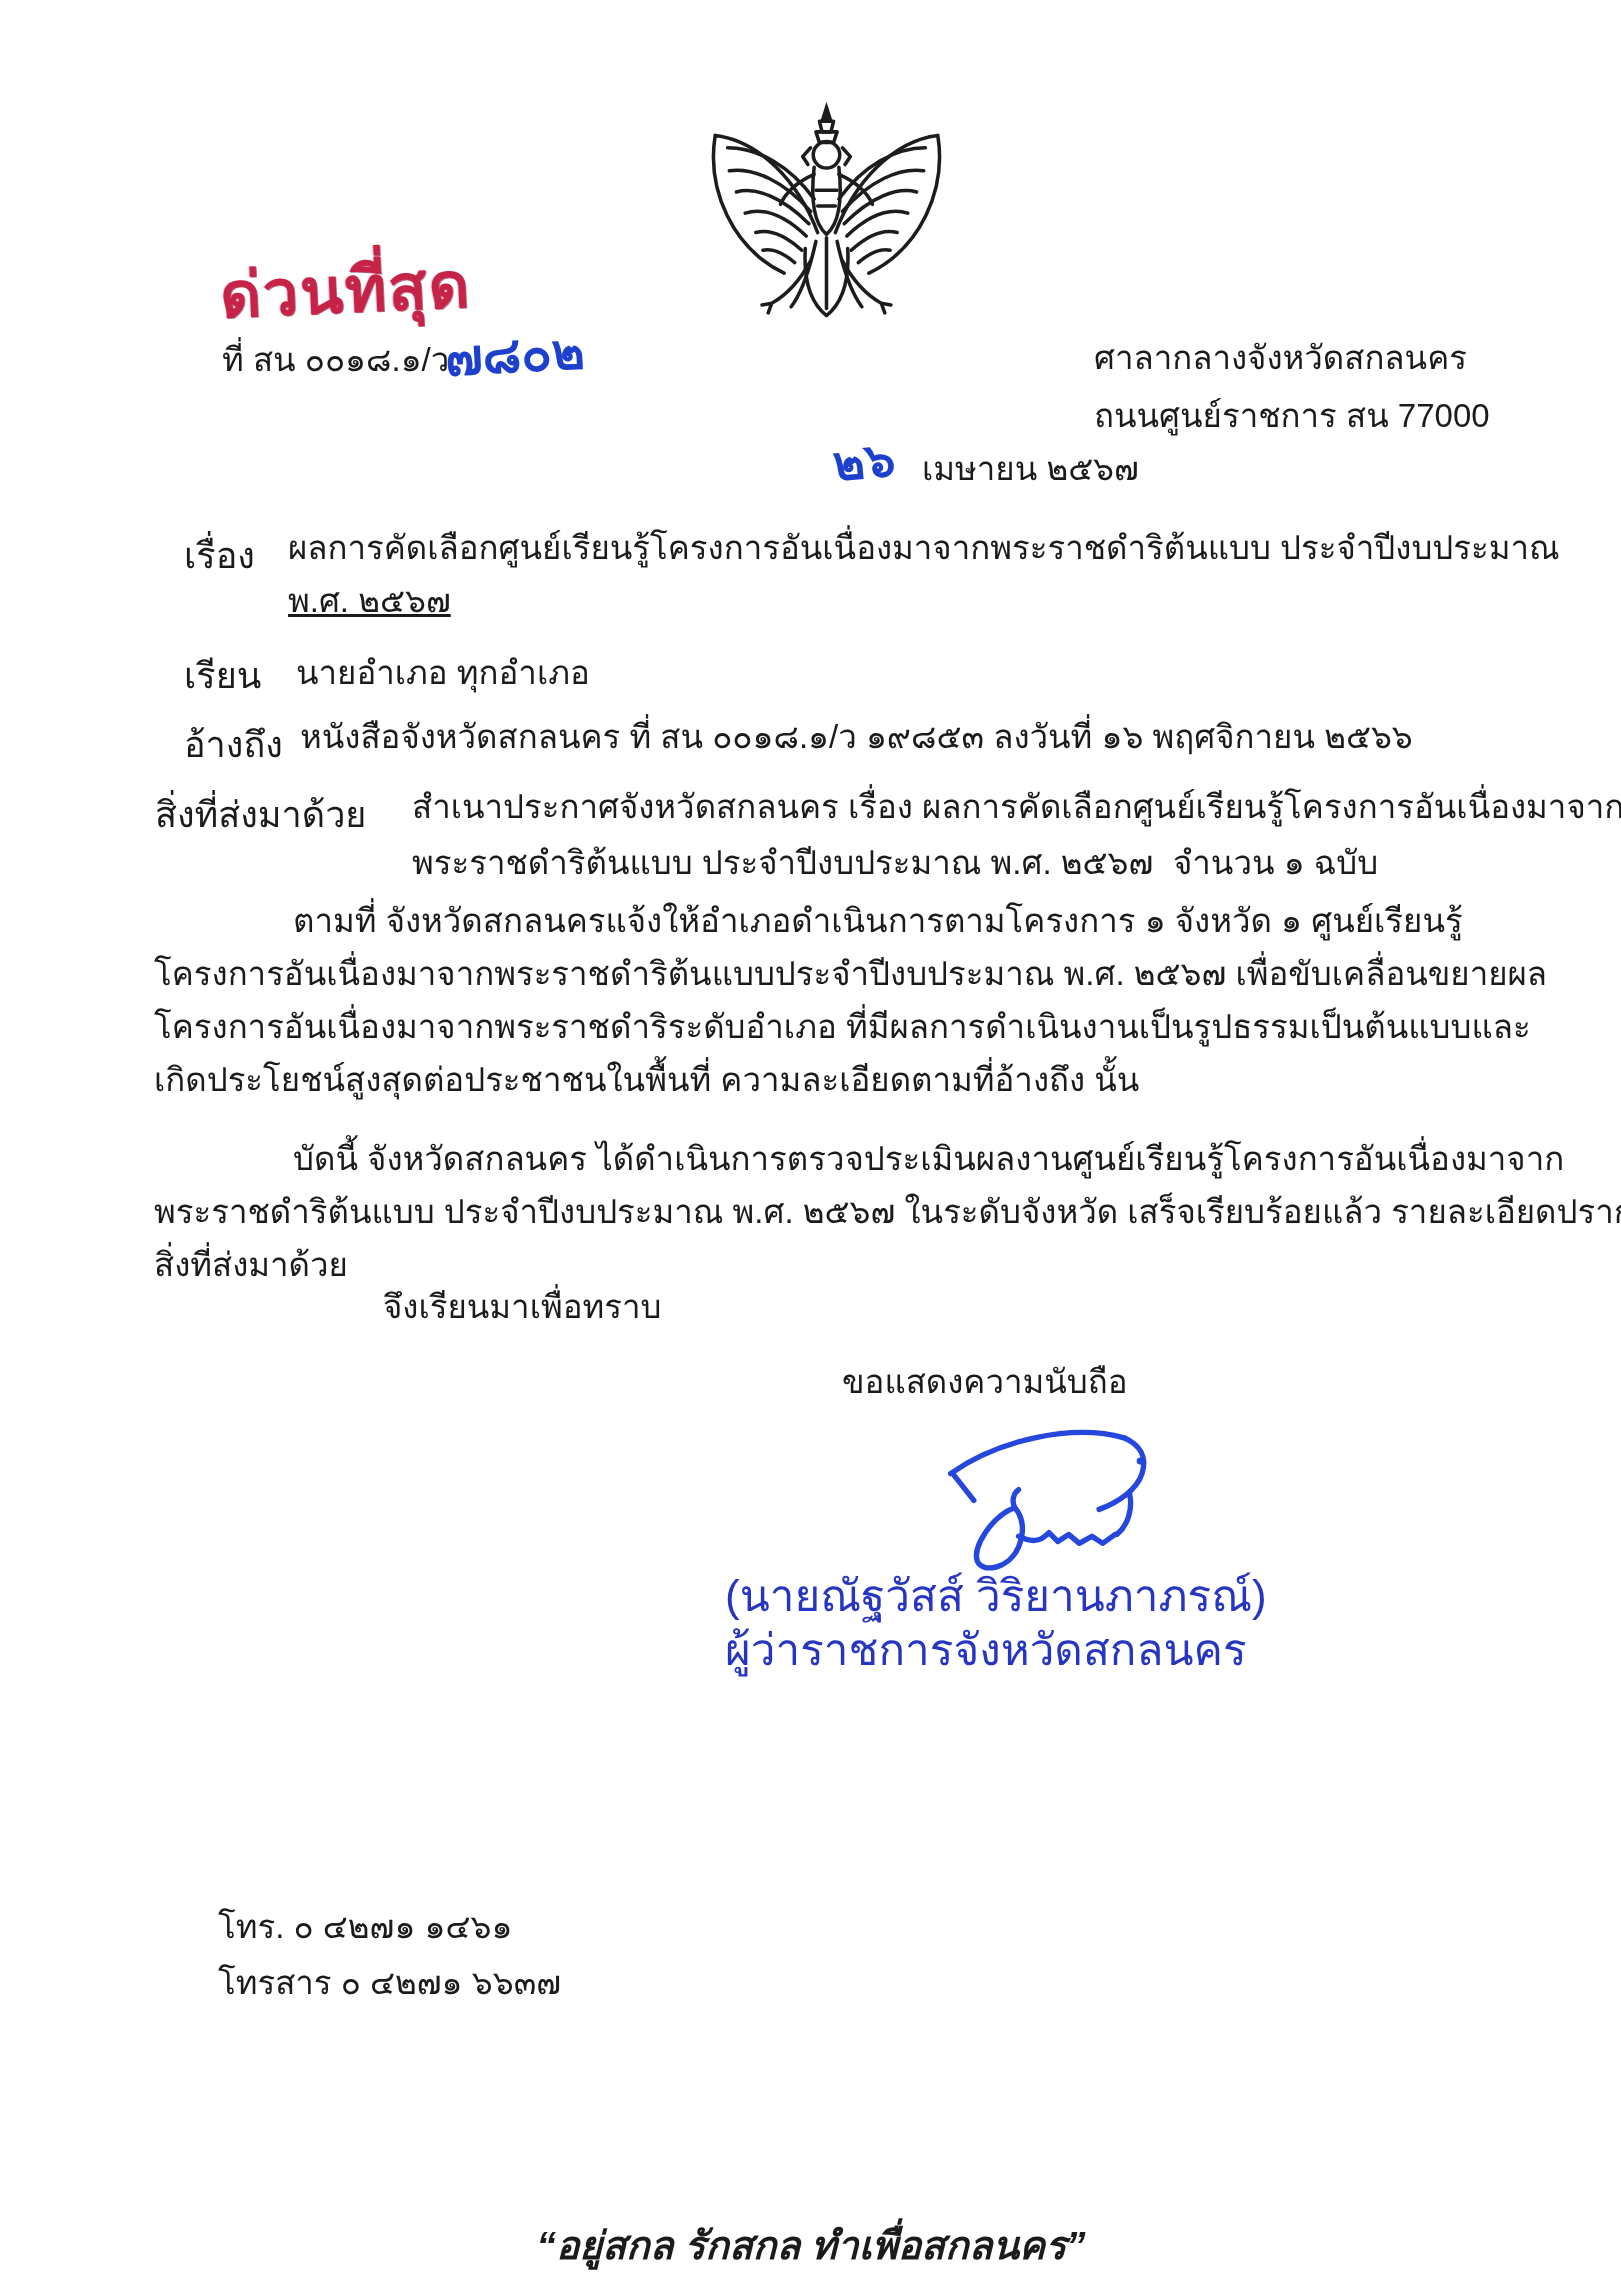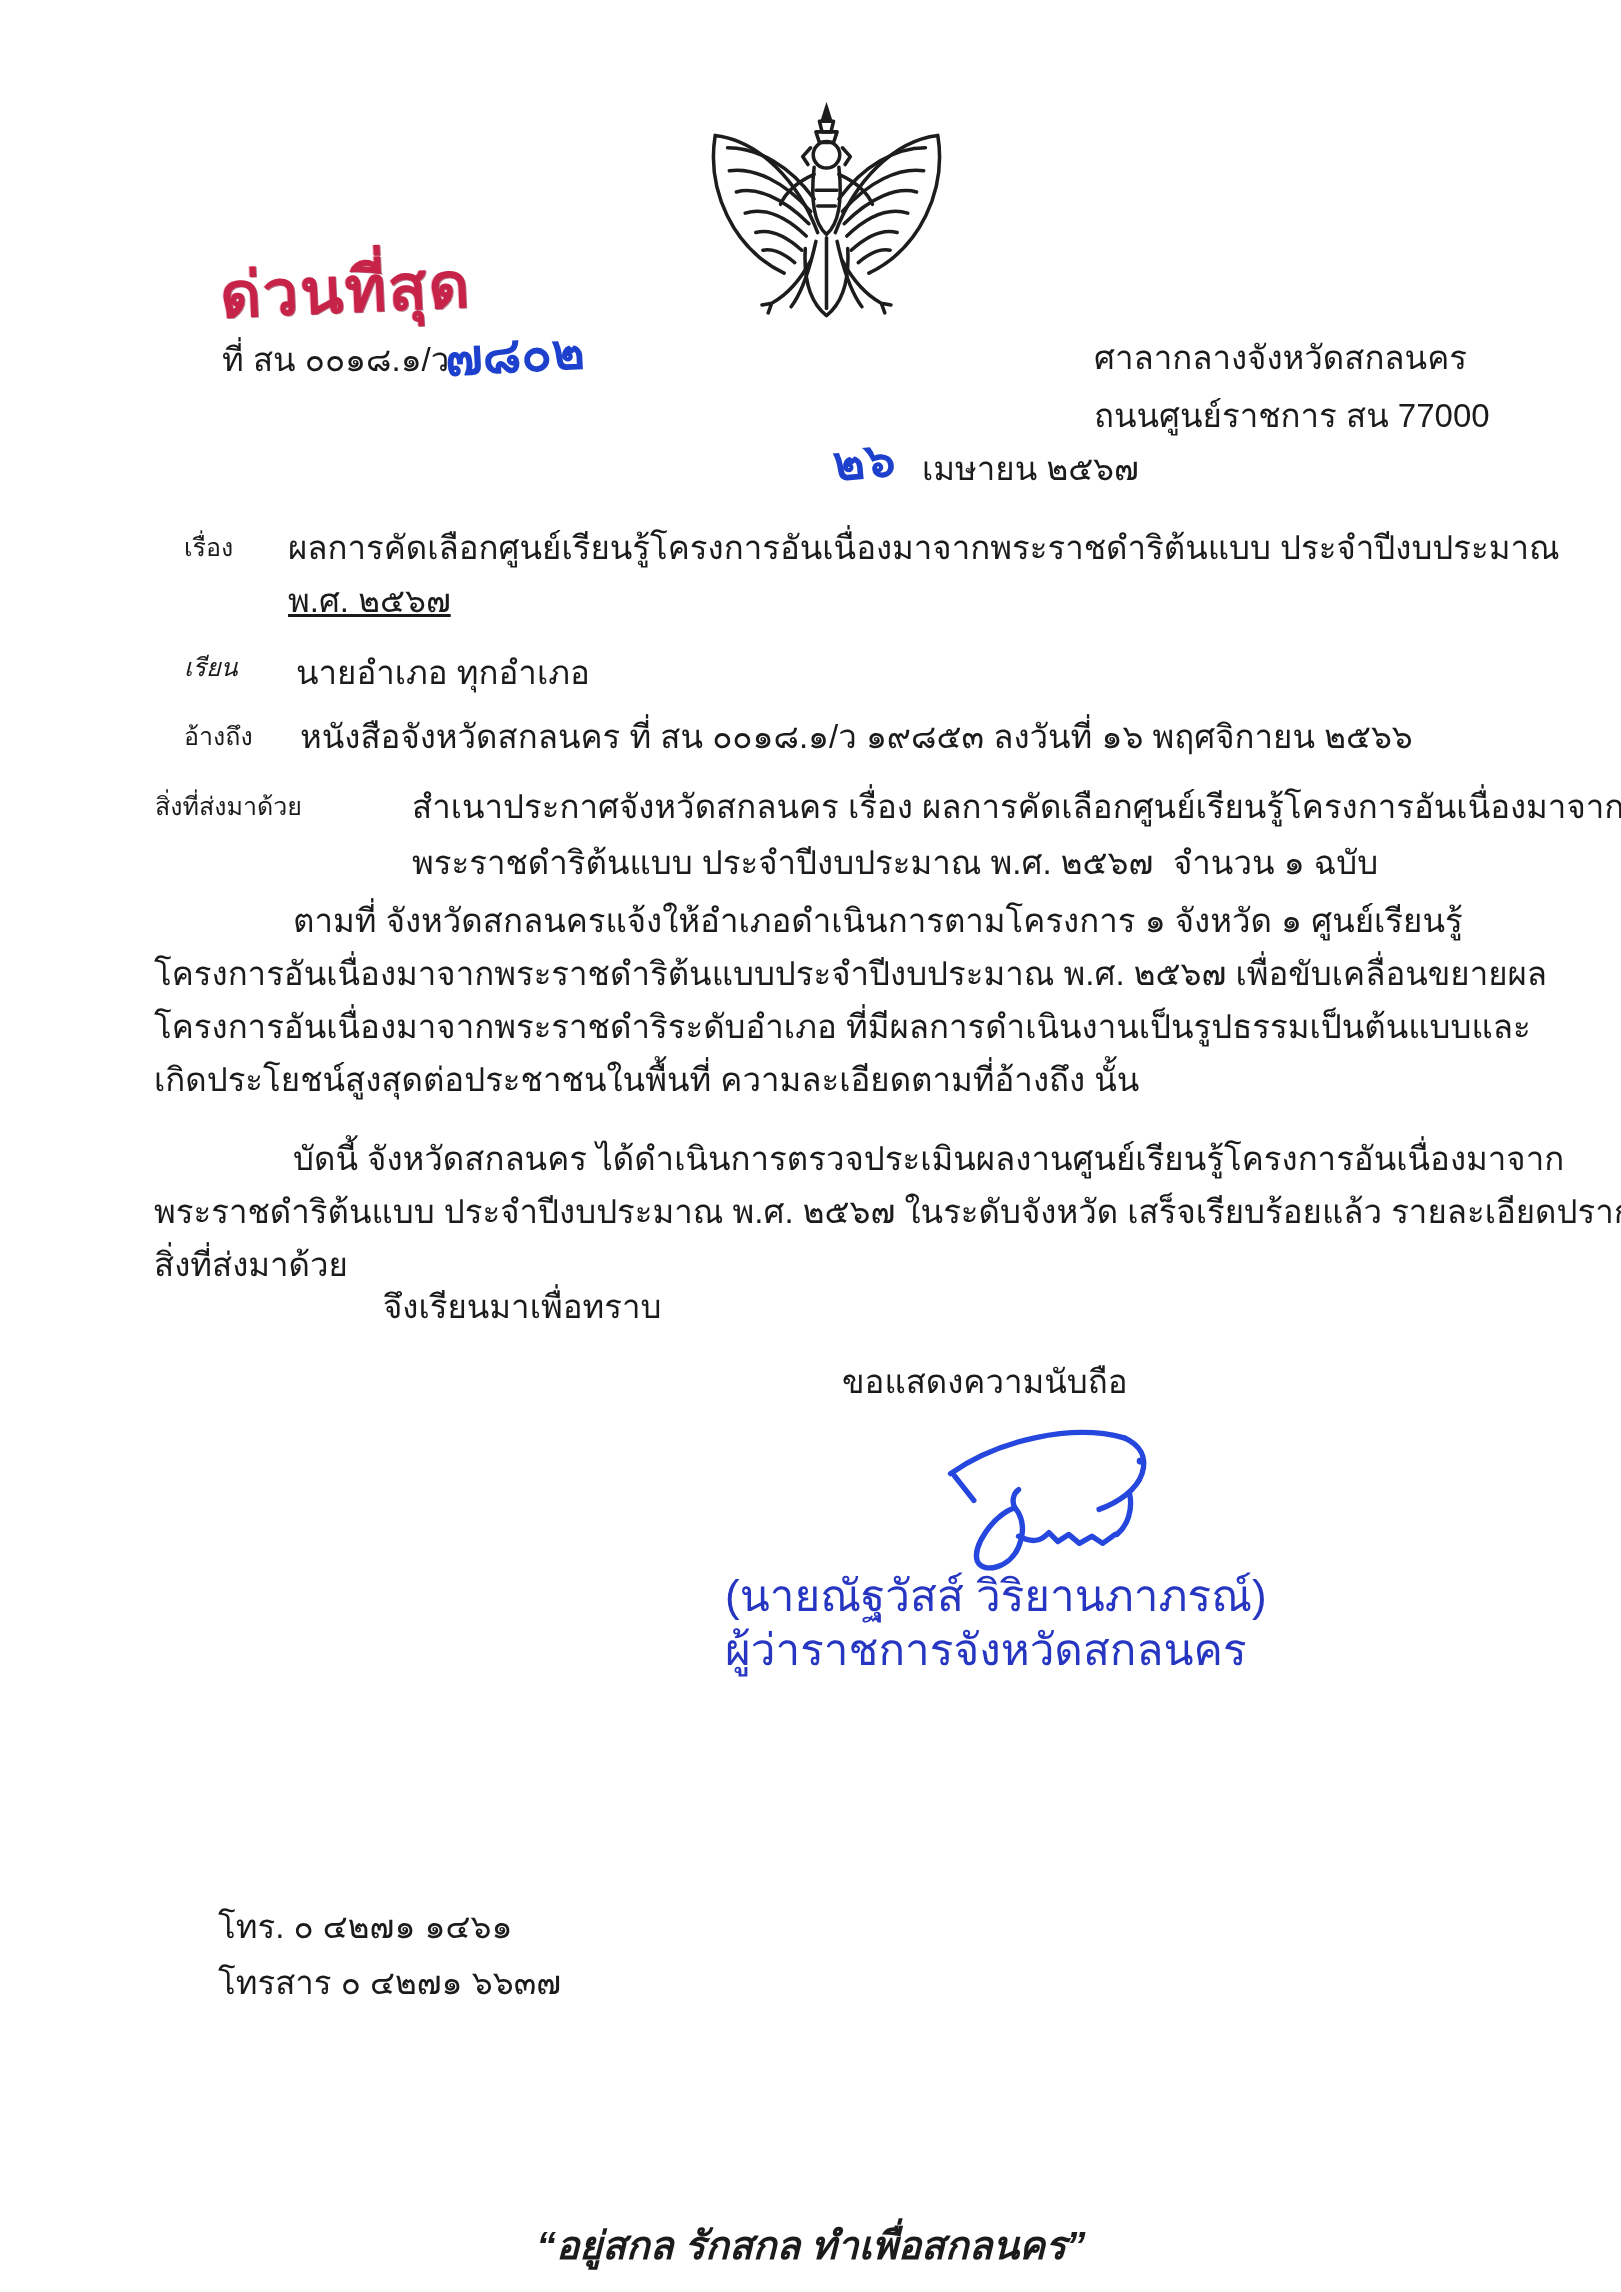--- a/index.html
+++ b/index.html
@@ -30,21 +30,21 @@
     text-shadow:0.9px 0.9px 0 rgba(120,10,40,.55), -0.9px 0 0 rgba(230,80,120,.35);
     filter:contrast(1.05);
   }
   .hand{
     color:var(--hand-blue);
     font-weight:600;
   }
   .ref-hand{position:absolute;left:445px;top:315px;font-size:50px;transform:rotate(-3deg);}
   .date-hand{position:absolute;left:833px;top:423px;font-size:48px;transform:rotate(-5deg);}
   .addr{position:absolute;left:1094px;white-space:nowrap;font-size:33px;}
-  .row-label{position:absolute;white-space:nowrap;font-size:25px;}
+  .row-label{position:absolute;white-space:nowrap;font-size:36px;}
   .para{
     position:absolute;left:154px;width:1343px;
     font-size:33px;line-height:53px;white-space:nowrap;
   }
   .para .indent{padding-left:139px;}
   .blueblock{
     position:absolute;left:725px;top:1569px;width:502px;
     text-align:center;color:var(--seal-blue);
     font-size:44px;line-height:54px;white-space:nowrap;
   }
@@ -103,21 +103,21 @@
   <div class="addr" style="top:331px;">ศาลากลางจังหวัดสกลนคร</div>
   <div class="addr" style="top:389px;">ถนนศูนย์ราชการ สน 77000</div>
 
   <div class="hand date-hand">๒๖</div>
   <div class="t" style="left:922px;top:448px;">เมษายน ๒๕๖๗</div>
 
   <div class="row-label" style="left:184px;top:527px;">เรื่อง</div>
   <div class="t" style="left:288px;top:527px;">ผลการคัดเลือกศูนย์เรียนรู้โครงการอันเนื่องมาจากพระราชดำริต้นแบบ ประจำปีงบประมาณ</div>
   <div class="t" style="left:288px;top:580px;text-decoration:underline;">พ.ศ. ๒๕๖๗</div>
 
-  <div class="row-label" style="left:184px;top:647px;font-style:italic;">เรียน</div>
+  <div class="row-label" style="left:184px;top:647px;">เรียน</div>
   <div class="t" style="left:296px;top:652px;">นายอำเภอ ทุกอำเภอ</div>
 
   <div class="row-label" style="left:184px;top:716px;">อ้างถึง</div>
   <div class="t" style="left:300px;top:716px;">หนังสือจังหวัดสกลนคร ที่ สน ๐๐๑๘.๑/ว ๑๙๘๕๓ ลงวันที่ ๑๖ พฤศจิกายน ๒๕๖๖</div>
 
   <div class="row-label" style="left:155px;top:786px;">สิ่งที่ส่งมาด้วย</div>
   <div class="t" style="left:412px;top:786px;">สำเนาประกาศจังหวัดสกลนคร เรื่อง ผลการคัดเลือกศูนย์เรียนรู้โครงการอันเนื่องมาจาก</div>
   <div class="t" style="left:412px;top:842px;">พระราชดำริต้นแบบ ประจำปีงบประมาณ พ.ศ. ๒๕๖๗</div>
   <div class="t" style="left:1173px;top:842px;">จำนวน ๑ ฉบับ</div>
 

